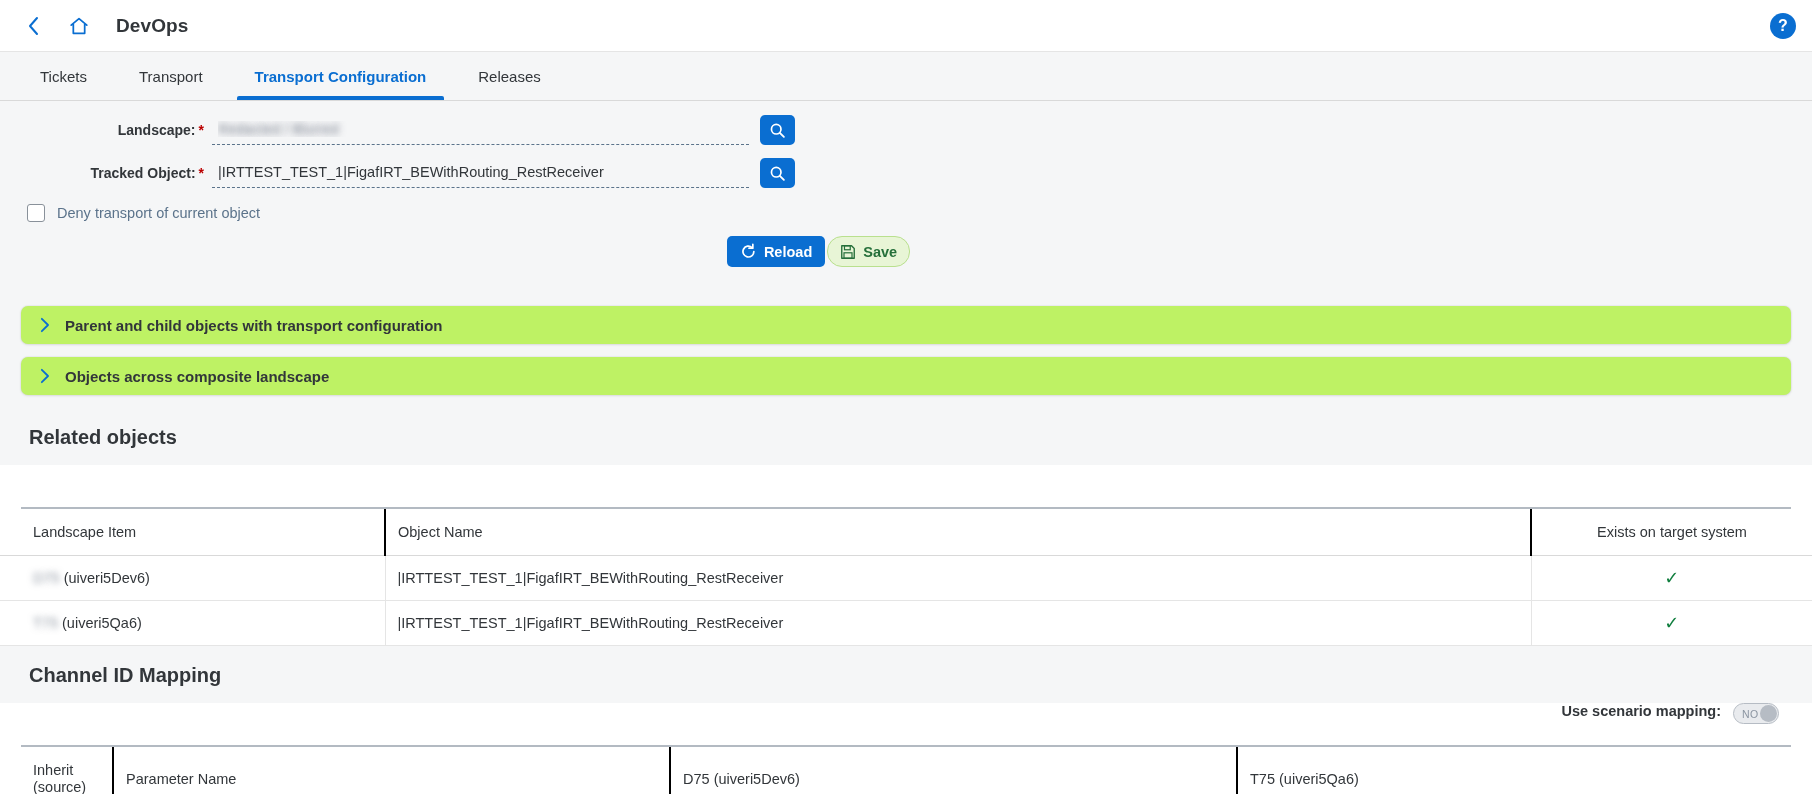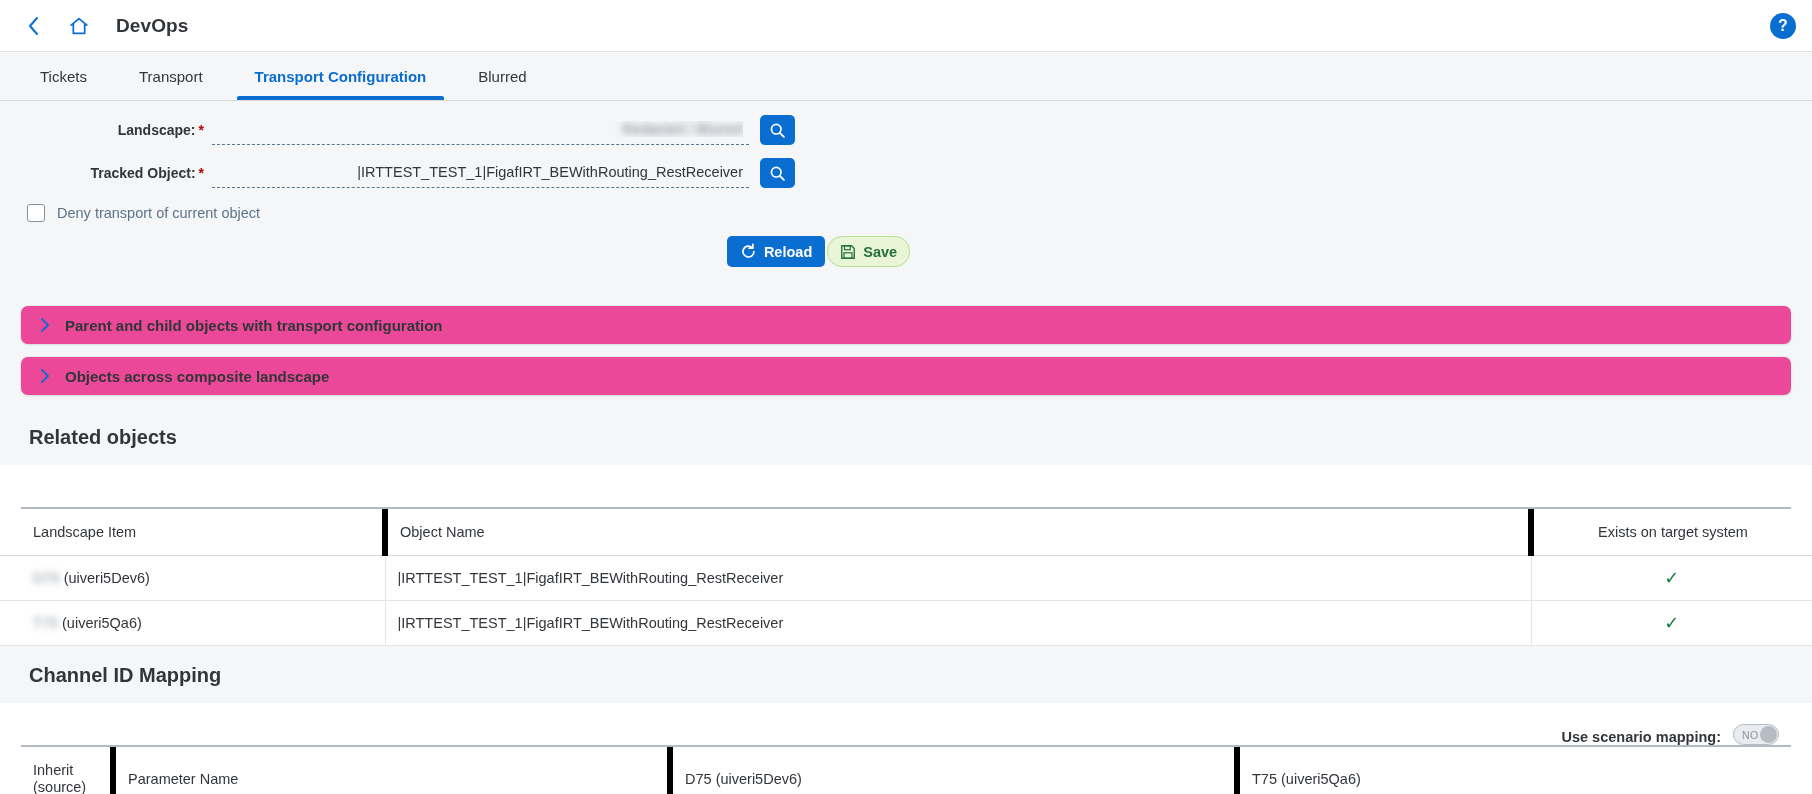--- a/index.html
+++ b/index.html
@@ -106,21 +106,20 @@
     width: 537px;
     height: 30px;
     border: none;
     border-bottom: 1px dashed #5b738b;
     background: transparent;
     font-family: "Liberation Sans", sans-serif;
     font-size: 14.5px;
     color: #32363a;
     padding: 0 6px 2px 6px;
     outline: none;
-    text-align: right;
   }
   .field-input.blurred {
     color: transparent;
     text-shadow: 0 0 7px rgba(90,100,115,.85);
     user-select: none;
   }
   .search-btn {
     width: 35px; height: 30px;
     background: #0a6ed1;
     border: none;
@@ -173,21 +172,21 @@
     font-weight: bold;
     cursor: pointer;
     border: 1px solid transparent;
   }
   .btn-reload { background: #0a6ed1; color: #fff; }
   .btn-save { background: #e8f5d6; color: #256f3a; border-color: #b9e08e; border-radius: 15px; }
 
   
   .panel {
     margin: 0 21px 13px 21px;
-    background: #ec4899;
+    background: #bef264;
     border-radius: 7px;
     box-shadow: 0 0 2px rgba(0,0,0,.14), 0 1px 3px rgba(0,0,0,.08);
     height: 38px;
     display: flex;
     align-items: center;
     padding-left: 18px;
     cursor: pointer;
   }
   .chev {
     color: #0a6ed1;
@@ -218,21 +217,21 @@
     table-layout: fixed;
     background: #fff;
   }
   table.grid th {
     text-align: left;
     font-size: 14.5px;
     font-weight: normal;
     color: #32363a;
     padding: 15px 12px;
     border-bottom: 1px solid #d9d9d9;
-    border-right: 6px solid #000000;
+    border-right: 2px solid #000000;
     vertical-align: middle;
   }
   table.grid th:last-child { border-right: none; }
   table.grid td {
     font-size: 14.5px;
     color: #32363a;
     padding: 11px 12px;
     border-bottom: 1px solid #e5e5e5;
     border-right: 1px solid #e5e5e5;
     vertical-align: middle;
@@ -246,21 +245,21 @@
     user-select: none;
   }
   .col-pad-l { padding-left: 33px !important; }
   .th-center { text-align: center !important; }
 
   
   .scenario-row {
     background: #fff;
     height: 42px;
     display: flex;
-    align-items: flex-end;
+    align-items: flex-start;
     justify-content: flex-end;
     padding-right: 33px;
     gap: 12px;
   }
   .scenario-label {
     font-size: 14.5px;
     font-weight: bold;
     color: #32363a;
   }
   .toggle {
@@ -313,21 +312,21 @@
   <div class="tab">
     <span>Tickets</span>
   </div>
   <div class="tab">
     <span>Transport</span>
   </div>
   <div class="tab selected">
     <span>Transport Configuration</span>
   </div>
   <div class="tab">
-    <span>Blurred</span>
+    <span>Releases</span>
   </div>
 </div>
 
 <div class="form-area">
 
   <div class="form-row">
     <div class="form-label">
       <span>Landscape:</span><span class="req-star">*</span>
     </div>
     <div class="field-wrap">

